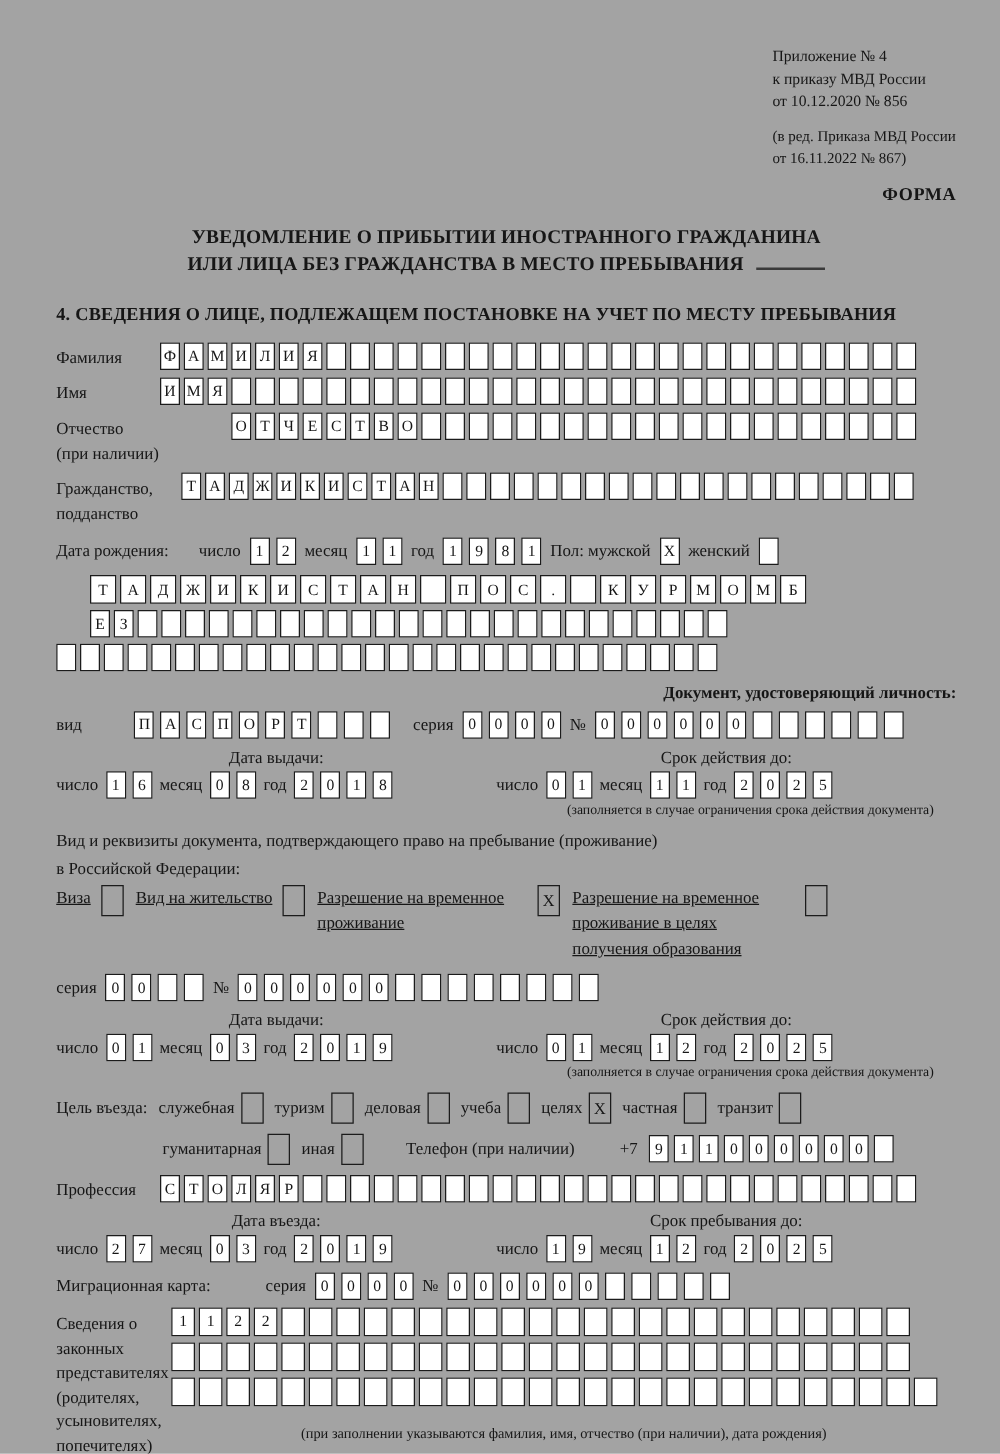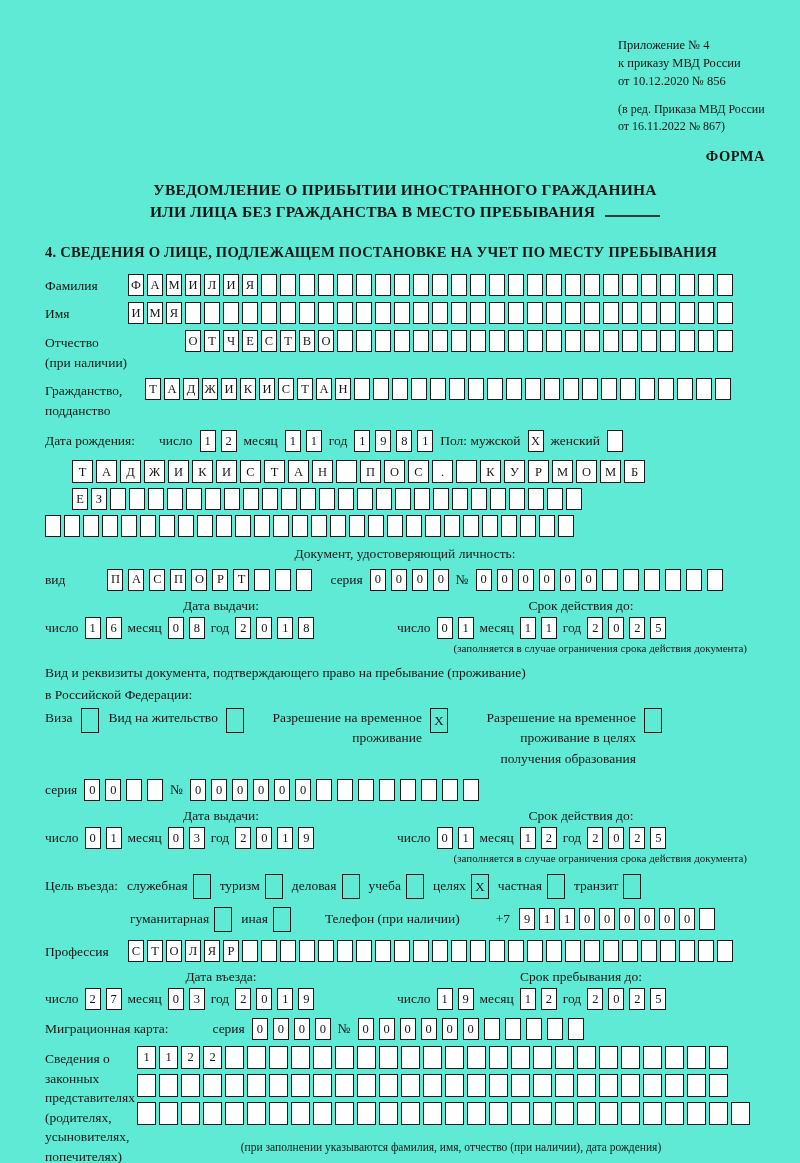--- a/index.html
+++ b/index.html
@@ -1,17 +1,17 @@
 <!DOCTYPE html>
 <html><head>
 <meta charset="utf-8">
 <style>
   html,body{margin:0;padding:0;background:#e8e8e8;}
   .page{
-    width:800px;height:1163px;background:#5eead4;box-sizing:border-box;
+    width:800px;height:1163px;background:#a3a3a3;box-sizing:border-box;
     padding:36px 35px 0 45px;overflow:hidden;
     font-family:"Liberation Serif","DejaVu Serif",serif;color:#161616;
     font-size:13.5px;line-height:1.35;
   }
   
   .appendix{margin-left:573px;font-size:12.5px;line-height:1.45;}
   .amendment{margin-left:573px;font-size:12px;line-height:1.4;margin-top:11px;}
   .forma{text-align:right;font-weight:bold;font-size:14.5px;margin-top:12px;letter-spacing:.5px;}
   .title{margin-top:12px;text-align:center;font-weight:bold;font-size:15.5px;line-height:1.45;letter-spacing:.2px;}
   .title-underline{display:inline-block;width:55px;border-bottom:2px solid #3a3a3a;height:1px;margin-left:10px;}
@@ -27,33 +27,33 @@
     display:flex;align-items:center;justify-content:center;
     font-size:12.5px;line-height:1;
   }
   .wide .cell{width:19px;height:21px;}
   .rep .cell{width:17px;height:21px;}
   .stack{display:flex;flex-direction:column;gap:5px;}
   .indent27{margin-left:27px;}
   
   .iline{display:flex;align-items:center;gap:7px;flex-wrap:nowrap;margin-bottom:6px;}
   .iline .cellrow{gap:5px;}
-  .doc-header{text-align:center;font-weight:normal;margin:8px 0 5px 0;}
+  .doc-header{text-align:right;font-weight:bold;margin:8px 0 5px 0;}
   
   .dates{display:flex;margin-bottom:2px;}
   .dgroup-l{width:352px;flex:none;}
   .dgroup-r{flex:1;}
   .dhead{text-align:center;margin-bottom:2px;}
   .dline{display:flex;align-items:center;gap:6px;}
   .dline .cellrow{gap:5px;}
   .limit-note{font-size:11px;text-align:right;padding-right:18px;margin-bottom:8px;}
   
   .opts{display:flex;align-items:flex-start;gap:10px;margin:4px 0 10px 0;}
   .opt{display:flex;align-items:flex-start;gap:8px;}
-  .opt-text{text-align:right;line-height:1.5;}
+  .opt-text{text-align:left;line-height:1.5;text-decoration:underline;}
   .opt3 .opt-text{width:168px;}
   .opt4 .opt-text{width:178px;}
   .cb{flex:none;width:16px;height:23px;border:1.5px solid #1b1b1b;display:flex;align-items:center;justify-content:center;font-size:13px;}
   
   .prow{display:flex;align-items:center;gap:9px;margin-bottom:8px;flex-wrap:nowrap;}
   .pitem{display:flex;align-items:center;gap:5px;}
   .note-center{font-size:11.5px;text-align:center;margin-top:10px;}
   .plain{margin-bottom:4px;}
 </style>
 </head>

